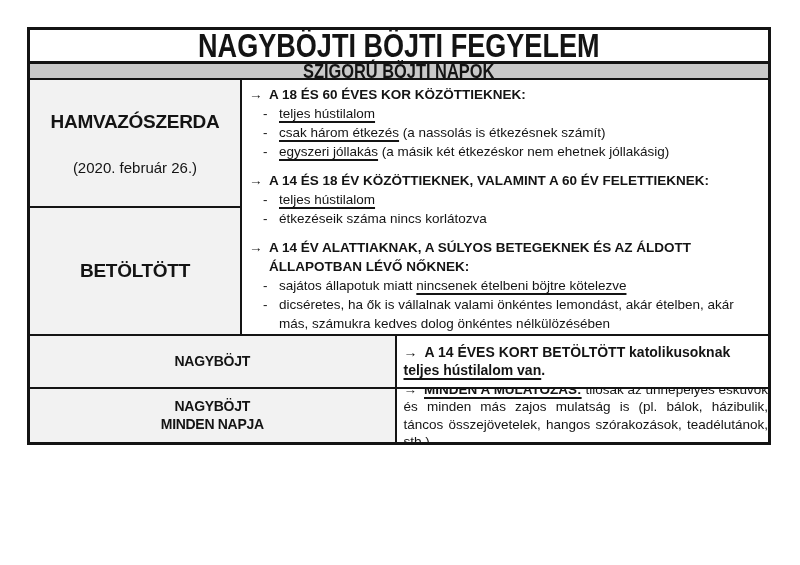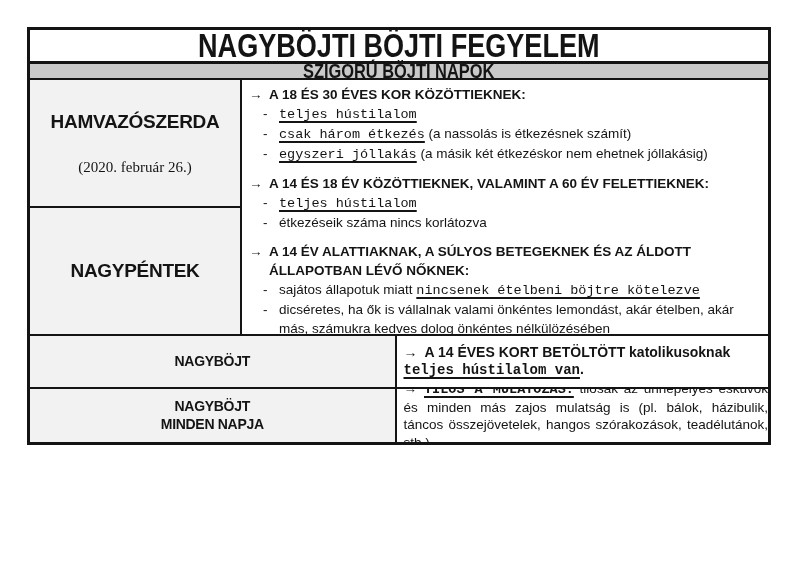--- a/index.html
+++ b/index.html
@@ -46,32 +46,32 @@
   .left-col{
     width:212px;flex:0 0 212px;border-right:2px solid var(--border);
     background:var(--day-cell-bg);display:flex;flex-direction:column;
   }
   .day-cell{
     flex:1;display:flex;flex-direction:column;align-items:center;justify-content:center;
     text-align:center;background:var(--day-cell-bg);
   }
   .day-cell.top{border-bottom:2px solid var(--border);}
   .day-name{font-weight:bold;font-size:19px;letter-spacing:-0.3px;line-height:1.25;}
-  .day-date{font-size:15px;margin-top:26px;font-family:Liberation Serif, serif;}
+  .day-date{font-size:15px;margin-top:26px;}
   .day-lines .day-name{font-size:14px;}
   .right-col{flex:1;background:var(--cell-bg);overflow:hidden;}
   .rules{padding:5px 6px 0 7px;font-size:13.5px;line-height:19px;}
   .block{margin-bottom:10px;}
   .block-head{display:flex;font-weight:bold;}
   .arrow{flex:0 0 20px;font-weight:bold;}
   .head-text{flex:1;}
   .item{display:flex;margin-left:14px;}
   .dash{flex:0 0 16px;}
   .item-text{flex:1;}
-  .u{text-decoration:underline;text-underline-offset:2.5px;text-decoration-thickness:1.5px;font-family:Liberation Mono, monospace;}
+  .u{text-decoration:underline;text-underline-offset:2.5px;text-decoration-thickness:1.5px;}
   .b{font-weight:bold;}
   .simple-rule{
     display:flex;flex-direction:column;justify-content:center;
     padding:2px 0 2px 7px;font-size:13.5px;line-height:17.5px;
   }
   .rule-p .arrow-inline{font-weight:bold;margin-right:7px;}
   .row-simple-a .rule-p{font-size:14px;}
   .justify .rule-p{text-align:justify;}
 </style>
 </head>
@@ -88,28 +88,28 @@
       <span class="sec-head-text cond">SZIGORÚ BÖJTI NAPOK</span>
     </div>
 
     <div class="row body-row row-strict">
       <div class="left-col">
         <div class="day-cell top">
           <div class="day-name">HAMVAZÓSZERDA</div>
           <div class="day-date">(2020. február 26.)</div>
         </div>
         <div class="day-cell">
-          <div class="day-name">NAGYPÉNTEK</div>
+          <div class="day-name">BETÖLTÖTT</div>
         </div>
       </div>
       <div class="right-col rules">
           <div class="block">
             <div class="block-head">
               <span class="arrow">→</span>
-              <div class="head-text">A 18 ÉS 30 ÉVES KOR KÖZÖTTIEKNEK:</div>
+              <div class="head-text">A 18 ÉS 60 ÉVES KOR KÖZÖTTIEKNEK:</div>
             </div>
             <div class="item">
               <span class="dash">-</span>
               <div class="item-text"><span class="u">teljes hústilalom</span></div>
             </div>
             <div class="item">
               <span class="dash">-</span>
               <div class="item-text"><span class="u">csak három étkezés</span><span> (a nassolás is étkezésnek számít)</span></div>
             </div>
             <div class="item">
@@ -158,18 +158,18 @@
         </div>
     </div>
 
 
     <div class="row body-row row-simple-b">
       <div class="left-col day-cell day-lines">
         <div class="day-name">NAGYBÖJT</div>
         <div class="day-name">MINDEN NAPJA</div>
       </div>
       <div class="right-col simple-rule justify">
-          <div class="rule-p"><span class="arrow-inline">→</span><span class="b u">TILOS A MULATOZÁS:</span><span> tilosak az ünnepélyes esküvők és minden más zajos mulatság is (pl. bálok, házibulik, táncos összejövetelek, hangos szórakozások, teadélutánok, stb.)</span></div>
+          <div class="rule-p"><span class="arrow-inline">→</span><span class="b u">MINDEN A MULATOZÁS:</span><span> tilosak az ünnepélyes esküvők és minden más zajos mulatság is (pl. bálok, házibulik, táncos összejövetelek, hangos szórakozások, teadélutánok, stb.)</span></div>
         </div>
     </div>
 
   </div>
 </div>
 
 </body></html>

